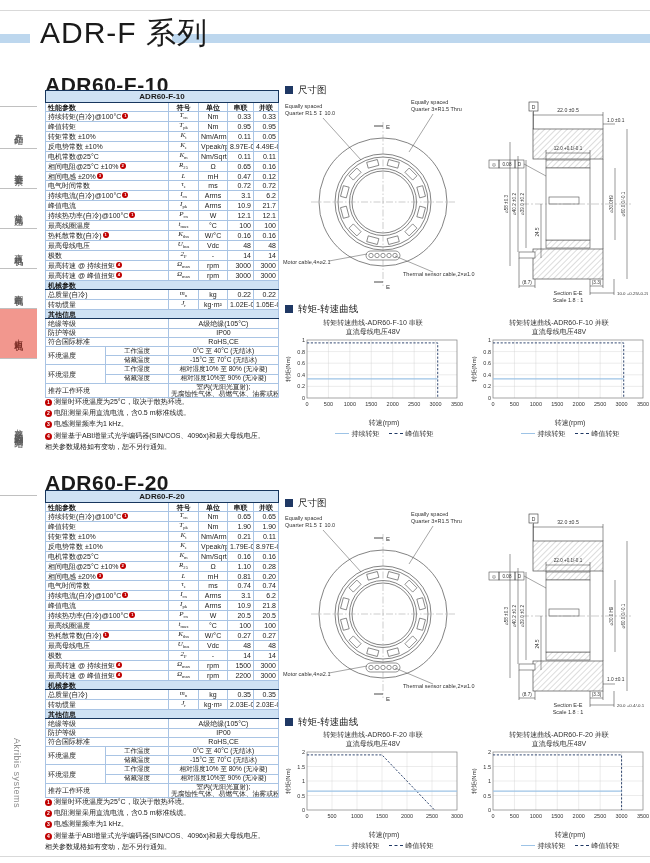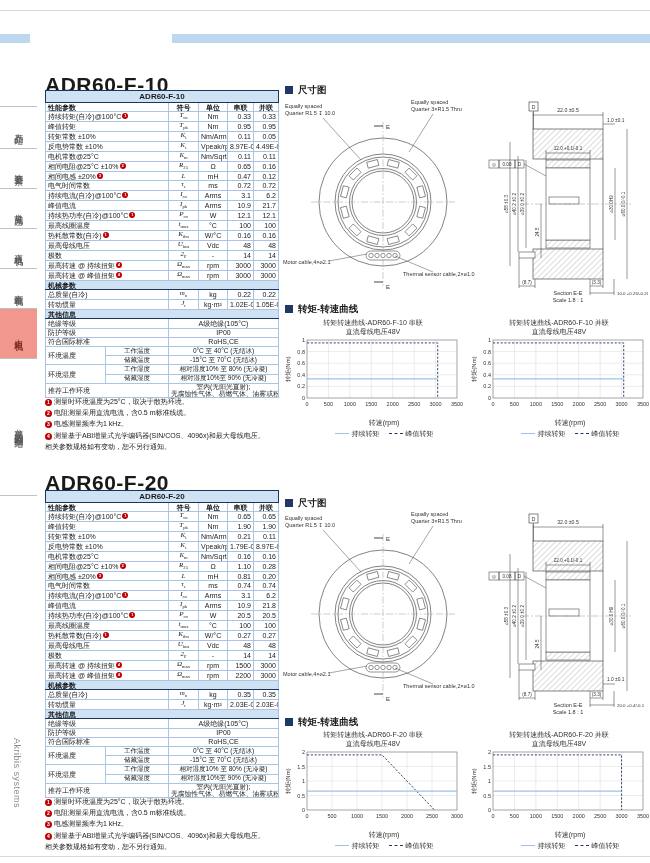--- a/index.html
+++ b/index.html
@@ -34,21 +34,21 @@
   td.sym sub{font-size:4.6px;font-style:normal;}
   td.rec{white-space:normal;line-height:1.25;height:18px;font-size:6.8px;}
   td.sub2{font-size:6.5px;}
   span.note{display:inline-block;width:6px;height:6px;border-radius:50%;background:#C00000;color:#fff;
             font-size:4.2px;line-height:6px;text-align:center;margin-left:1px;vertical-align:2px;font-weight:bold;}
   
   .fns{position:absolute;left:45px;width:238px;font-size:7px;line-height:1.6;}
   .fns .fnum{display:inline-block;width:7px;height:7px;border-radius:50%;background:#C00000;color:#fff;
              font-size:5px;line-height:7px;text-align:center;margin-right:2px;font-weight:bold;}
   
-  .rh{position:absolute;font-size:9.5px;font-weight:bold;}
+  .rh{position:absolute;font-size:9.5px;font-weight:normal;}
   .rh .sq{display:inline-block;width:8px;height:8px;background:#1F3864;margin-right:5px;vertical-align:-1px;}
   
   .dim{position:absolute;left:283px;width:365px;}
   .dim svg{display:block;}
   
   .charts{position:absolute;left:283px;display:flex;gap:6px;}
   .chart{width:180px;}
   .ct{font-size:7px;text-align:center;line-height:1.3;color:#333;}
   .xl{font-size:7px;text-align:center;padding-left:22px;color:#333;}
   .lg{font-size:7px;color:#333;display:flex;justify-content:center;align-items:center;gap:9px;padding-left:22px;margin-top:1px;}
@@ -57,20 +57,21 @@
 </style>
 </head>
 <body>
 
 <div id="page">
   <div class="hairline" style="top:10px"></div>
   <div class="hairline" style="top:856px"></div>
 
   <div class="bar" id="bar-left"></div>
   <div class="bar" id="bar-right"></div>
+  <div class="page-title">ADR-F 系列</div>
 
   <nav id="sidebar">
       <div class="tab" style="top: 106px; height: 42px;">
         <span>产品介绍</span>
       </div>
       <div class="tab" style="top: 148px; height: 40px;">
         <span>选型要素</span>
       </div>
       <div class="tab" style="top: 188px; height: 40px;">
         <span>常见问题</span>

